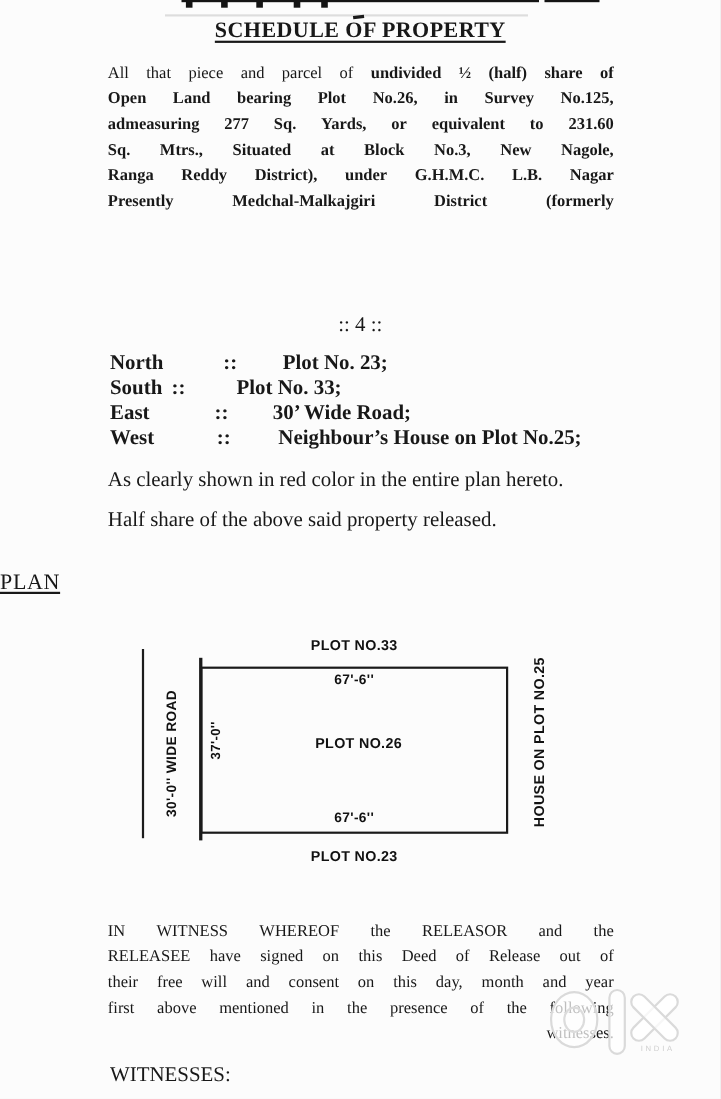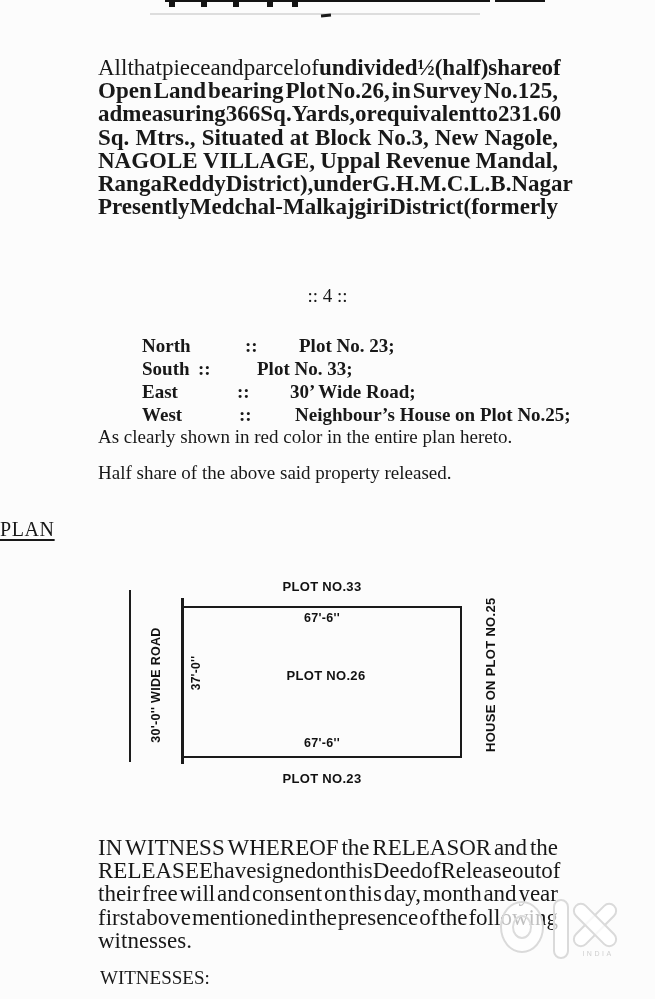--- a/index.html
+++ b/index.html
@@ -23,31 +23,31 @@
     text-decoration:underline; text-decoration-thickness:2px; text-underline-offset:3px;
   }
   .plan-title{
     position:absolute; left:0; top:518px; width:100%; text-align:left;
     font-size:20px; font-weight:normal; letter-spacing:.6px;
   }
   .page-marker{
     position:absolute; left:0; top:285px; width:100%; text-align:center; font-size:19px;
   }
   
-  .para{position:absolute; left:98px; width:460px; font-size:23px;}
+  .para{position:absolute; left:98px; width:460px; font-size:15px;text-align:right;}
   .para-schedule{top:56px;}
   .para-witness{top:836px;}
   .jline{display:flex; justify-content:space-between; line-height:23.2px; height:23.2px;}
   .jline.no-j{display:block; white-space:pre;}
   .b{font-weight:bold;}
   
   .boundaries{position:absolute; left:100px; top:319px; width:457px; height:94px;
     font-size:19px; font-weight:bold;}
   .brow{position:absolute; left:0; width:100%; height:23px;}
-  .brow span{position:absolute; top:16px; white-space:nowrap;margin-left:42px;}
+  .brow span{position:absolute; top:0; white-space:nowrap;}
   .brow .dir{left:0;}
   .brow:nth-of-type(1){top:0;}   .brow:nth-of-type(1) .sep{left:103px;} .brow:nth-of-type(1) .val{left:157px;}
   .brow:nth-of-type(2){top:23px;}.brow:nth-of-type(2) .sep{left:56px;}  .brow:nth-of-type(2) .val{left:115px;}
   .brow:nth-of-type(3){top:46px;}.brow:nth-of-type(3) .sep{left:95px;}  .brow:nth-of-type(3) .val{left:148px;}
   .brow:nth-of-type(4){top:69px;}.brow:nth-of-type(4) .sep{left:97px;}  .brow:nth-of-type(4) .val{left:153px;}
   
   .note{position:absolute; left:98px; font-size:19px; white-space:nowrap;}
   .note1{top:426px;text-align:center;} .note2{top:462px;}
   .witnesses-label{position:absolute; left:100px; top:967px; font-size:19px;}
   
@@ -91,20 +91,23 @@
     <div class="cutline" style="left:495px; top:0; width:50px; height:2px;"></div>
     <div class="cutline" style="left:169px; top:0; width:6px; height:7px;"></div>
     <div class="cutline" style="left:201px; top:0; width:6px; height:7px;"></div>
     <div class="cutline" style="left:233px; top:0; width:6px; height:7px;"></div>
     <div class="cutline" style="left:267px; top:0; width:6px; height:7px;"></div>
     <div class="cutline" style="left:292px; top:0; width:6px; height:7px;"></div>
     <div class="smudge"></div>
     <div class="dash-mark"></div>
   </div>
 
+  <div class="doc-title">
+    <span>SCHEDULE OF PROPERTY</span>
+  </div>
 
   <div class="para para-schedule">
       <div class="jline">
         <span>All</span>
         <span>that</span>
         <span>piece</span>
         <span>and</span>
         <span>parcel</span>
         <span>of</span>
         <span class="b">undivided</span>
@@ -118,44 +121,37 @@
         <span class="b">Land</span>
         <span class="b">bearing</span>
         <span class="b">Plot</span>
         <span class="b">No.26,</span>
         <span class="b">in</span>
         <span class="b">Survey</span>
         <span class="b">No.125,</span>
       </div>
       <div class="jline">
         <span class="b">admeasuring</span>
-        <span class="b">366</span>
+        <span class="b">277</span>
         <span class="b">Sq.</span>
         <span class="b">Yards,</span>
         <span class="b">or</span>
         <span class="b">equivalent</span>
         <span class="b">to</span>
         <span class="b">231.60</span>
       </div>
       <div class="jline">
         <span class="b">Sq.</span>
         <span class="b">Mtrs.,</span>
         <span class="b">Situated</span>
         <span class="b">at</span>
         <span class="b">Block</span>
         <span class="b">No.3,</span>
         <span class="b">New</span>
         <span class="b">Nagole,</span>
-      </div>
-      <div class="jline">
-        <span class="b">NAGOLE</span>
-        <span class="b">VILLAGE,</span>
-        <span class="b">Uppal</span>
-        <span class="b">Revenue</span>
-        <span class="b">Mandal,</span>
       </div>
       <div class="jline">
         <span class="b">Ranga</span>
         <span class="b">Reddy</span>
         <span class="b">District),</span>
         <span class="b">under</span>
         <span class="b">G.H.M.C.</span>
         <span class="b">L.B.</span>
         <span class="b">Nagar</span>
       </div>

